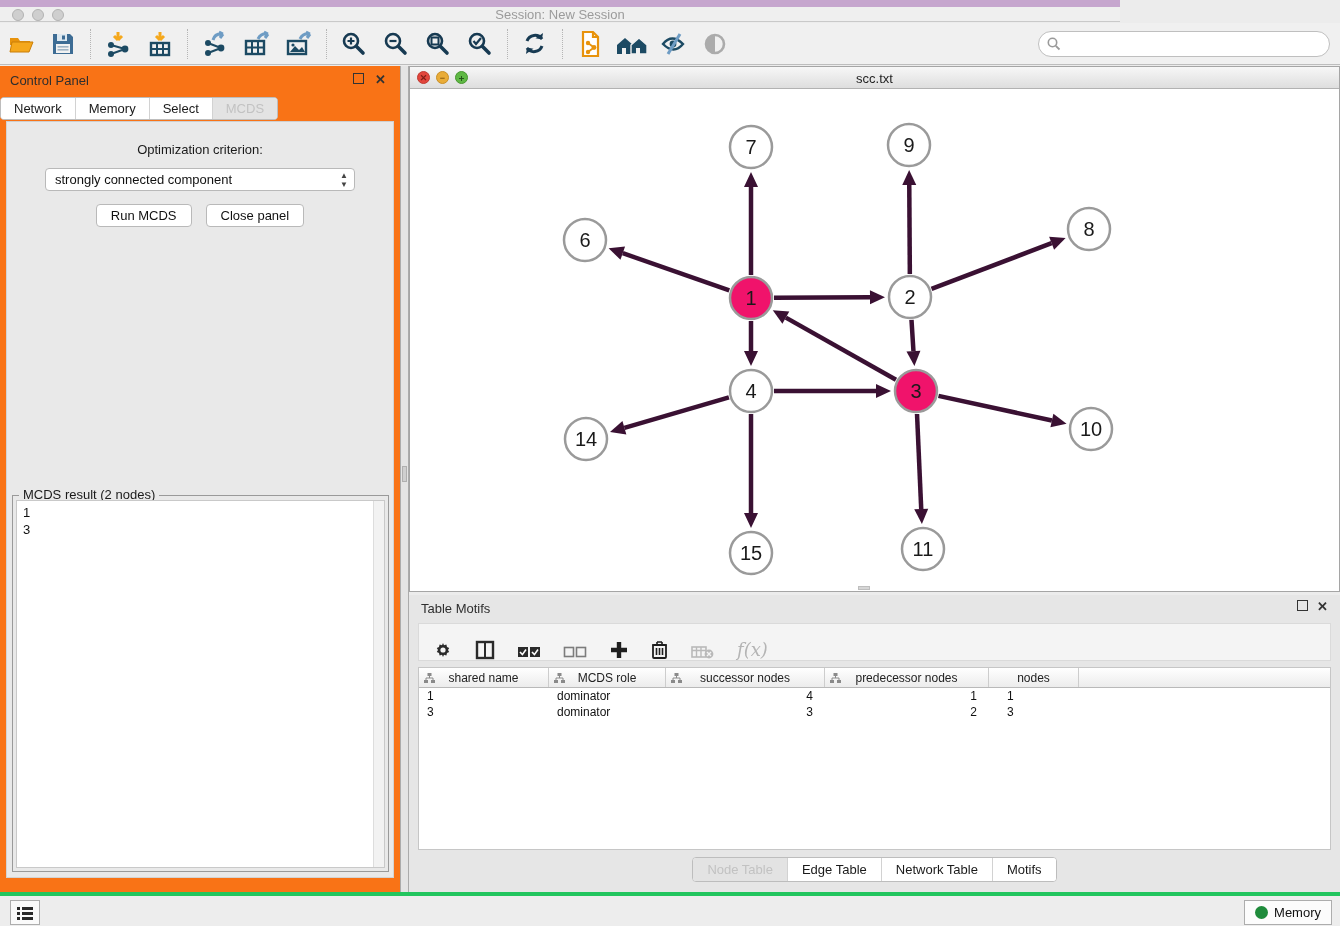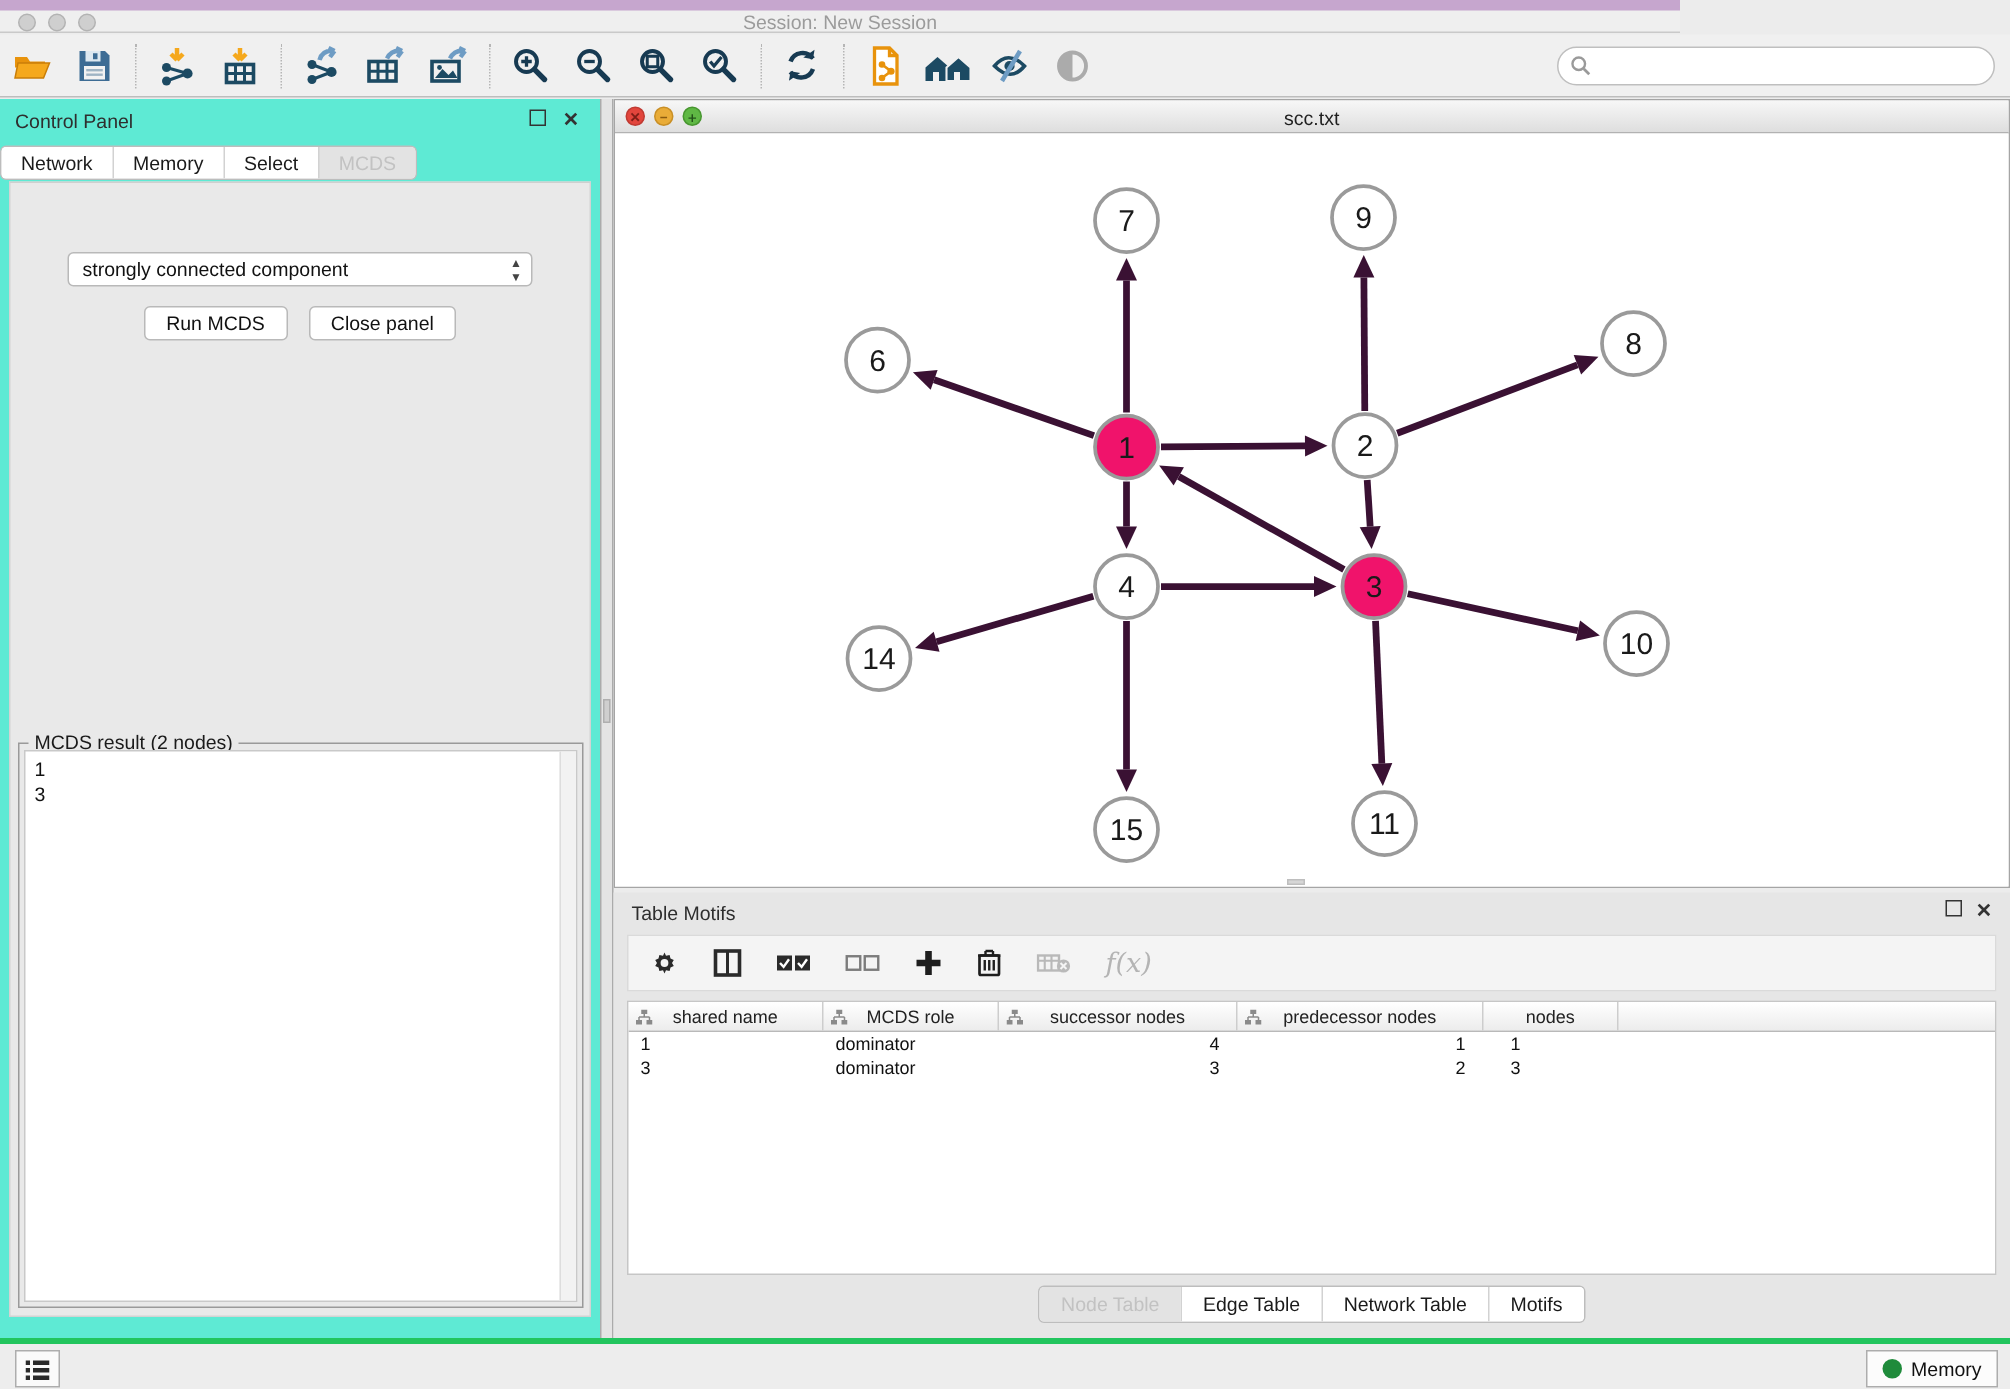--- a/index.html
+++ b/index.html
@@ -18,21 +18,21 @@
   .tsep { width:1px; height:30px; border-left:1px dotted #B5B5B5; margin:0 6px; }
   .searchwrap { position:absolute; right:10px; top:8px; width:292px; height:26px; }
   .searchwrap input { width:100%; height:100%; border:1px solid #BFBFBF; border-radius:13px; background:#FFFFFF; padding:0 10px 0 28px; font-size:13px; outline:none; }
   .searchwrap svg { position:absolute; left:9px; top:6px; }
 
   
   .vsplit { position:absolute; top:66px; left:400px; width:9px; height:826px; background:#E4E4E4; border-left:1px solid #ABABAB; border-right:1px solid #ABABAB; }
   .vsplit .grip { position:absolute; top:400px; left:1px; width:5px; height:16px; background:#CFCFCF; border:1px solid #AFAFAF; }
 
   
-  .cpanel { position:absolute; top:66px; left:0; width:400px; height:826px; background:#5eead4; }
+  .cpanel { position:absolute; top:66px; left:0; width:400px; height:826px; background:#f97316; }
   .cp-head { position:absolute; top:4px; left:0; width:100%; height:22px; }
   .cp-title { position:absolute; left:10px; top:3px; font-size:13px; color:#2E2E2E; }
   .panel-ctrl { position:absolute; top:3px; font-size:13px; color:#333; cursor:default; line-height:14px; }
   .float-box { width:11px; height:11px; border:1.5px solid #333; display:inline-block; }
   .cp-tabs { position:absolute; top:31px; left:0; width:100%; display:flex; justify-content:flex-start; }
   .segtabs { display:inline-flex; border:1px solid #BDBDBD; border-radius:4px; overflow:hidden; background:#FFF; }
   .segtab { font-size:13px; padding:3px 13px; background:#FFFFFF; color:#1A1A1A; border-left:1px solid #D2D2D2; }
   .segtab:first-child { border-left:none; }
   .segtab.active { background:#E3E3E3; color:#C2C2C2; }
   .cp-body { position:absolute; top:55px; left:6px; width:388px; height:757px; background:#E9E9E9; border:1px solid #D3D3D3; border-top:1px solid #CFCFCF; }
@@ -56,21 +56,21 @@
   .light.red { background:#E2453C; border:1px solid #C03A32; color:#7E1D16; }
   .light.yellow { background:#E9AC38; border:1px solid #C98F26; color:#8A5B10; }
   .light.green { background:#5FB844; border:1px solid #47962F; color:#23541A; }
   .canvas { position:absolute; top:22px; left:0; width:929px; height:502px; background:#FFFFFF; }
   .canvas svg { position:absolute; top:0; left:0; }
   .canvas .hscroll-grip { position:absolute; left:448px; bottom:1px; width:12px; height:4px; background:#D6D6D6; border:1px solid #BEBEBE; }
 
   
   .tpanel { position:absolute; top:595px; left:409px; width:931px; height:297px; background:#E6E6E6; }
   .tp-title { position:absolute; left:12px; top:6px; font-size:13px; color:#2E2E2E; }
-  .tp-toolbar { position:absolute; left:9px; top:28px; width:913px; height:38px; background:#F4F4F4; border:1px solid #DADADA; display:flex; align-items:center; padding-left:14px; gap:22px; }
+  .tp-toolbar { position:absolute; left:9px; top:28px; width:913px; height:38px; background:#F4F4F4; border:1px solid #DADADA; display:flex; align-items:flex-end; padding-left:14px; gap:22px; }
   .tp-toolbar .ticon { display:flex; align-items:center; }
   .fx { font-family:"DejaVu Serif", serif; font-style:italic; font-size:18px; color:#B4B4B4; }
   .ttable { position:absolute; left:9px; top:72px; width:913px; height:183px; background:#FFFFFF; border:1px solid #C6C6C6; overflow:hidden; }
   .thead { display:flex; height:20px; background:linear-gradient(#FFFFFF,#ECECEC); border-bottom:1px solid #B9B9B9; }
   .th { position:relative; border-right:1px solid #CDCDCD; font-size:12px; color:#222; display:flex; align-items:center; justify-content:center; }
   .th .colicon { position:absolute; left:5px; top:5px; }
   .th.filler { flex:1; border-right:none; }
   .trow { display:flex; height:16px; font-size:12px; color:#111; }
   .td { overflow:hidden; white-space:nowrap; line-height:16px; }
   .td.left { padding-left:8px; text-align:left; }
@@ -244,20 +244,21 @@
   </div>
   <div class="cp-tabs">
     <div class="segtabs" id="cp-tabs">
         <div class="segtab">Network</div>
         <div class="segtab">Memory</div>
         <div class="segtab">Select</div>
         <div class="segtab active">MCDS</div>
       </div>
   </div>
   <div class="cp-body">
+    <div class="opt-label">Optimization criterion:</div>
     <div class="dropdown">
       <span>strongly connected component</span>
       <span class="stepper">▲<br>▼</span>
     </div>
     <div class="cp-buttons">
       <button class="btn">Run MCDS</button>
       <button class="btn">Close panel</button>
     </div>
     <div class="fieldset">
       <span class="legend">MCDS result (2 nodes)</span>

